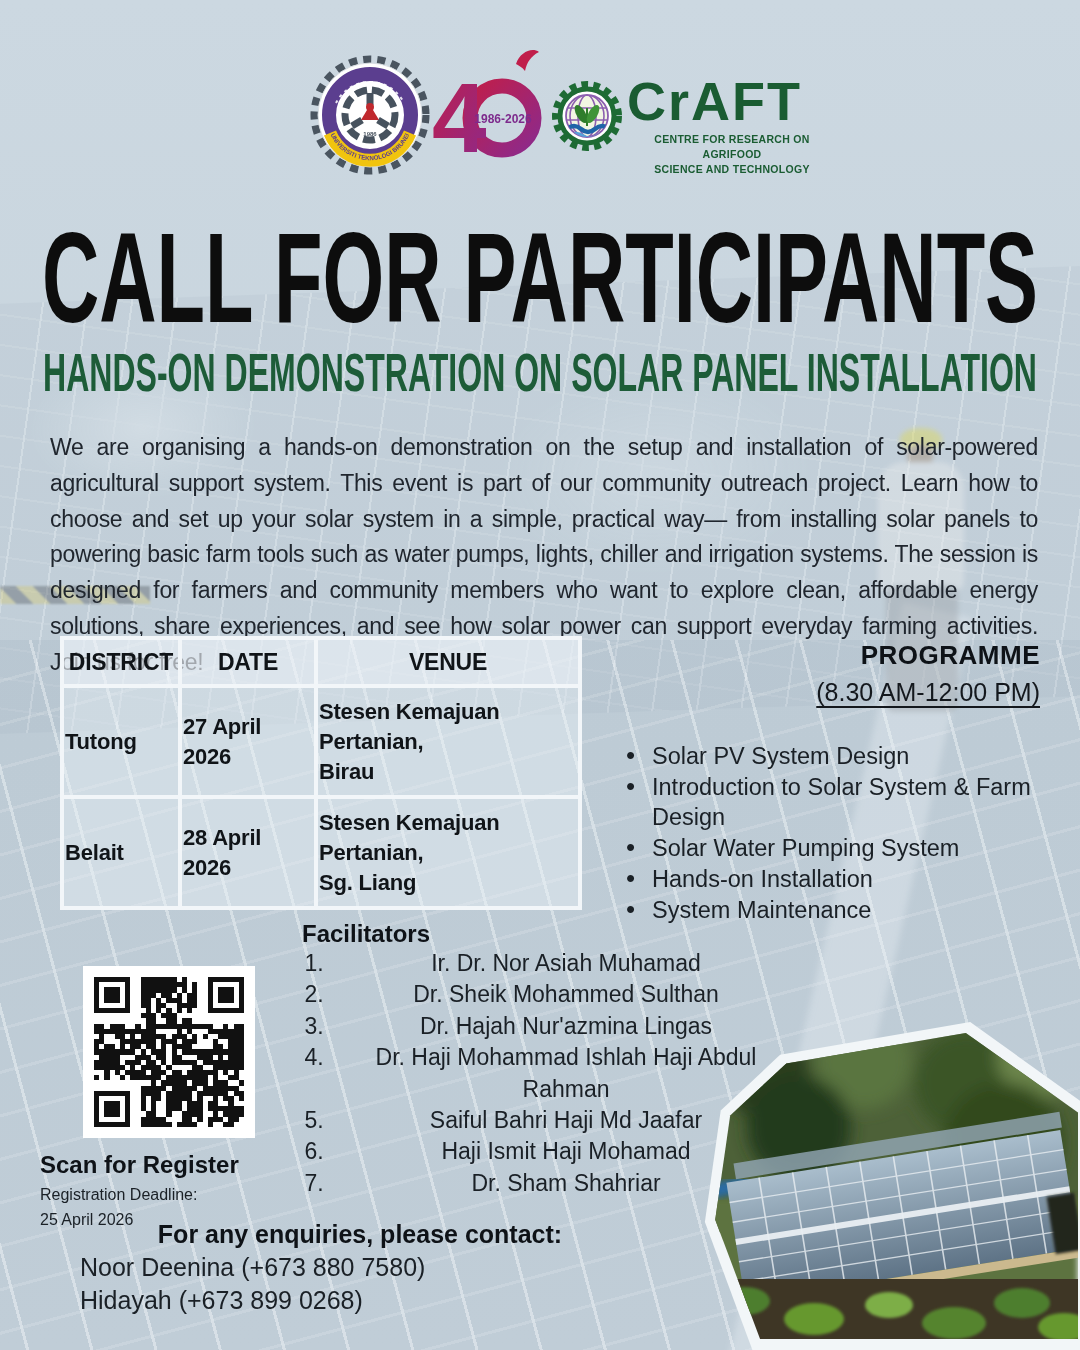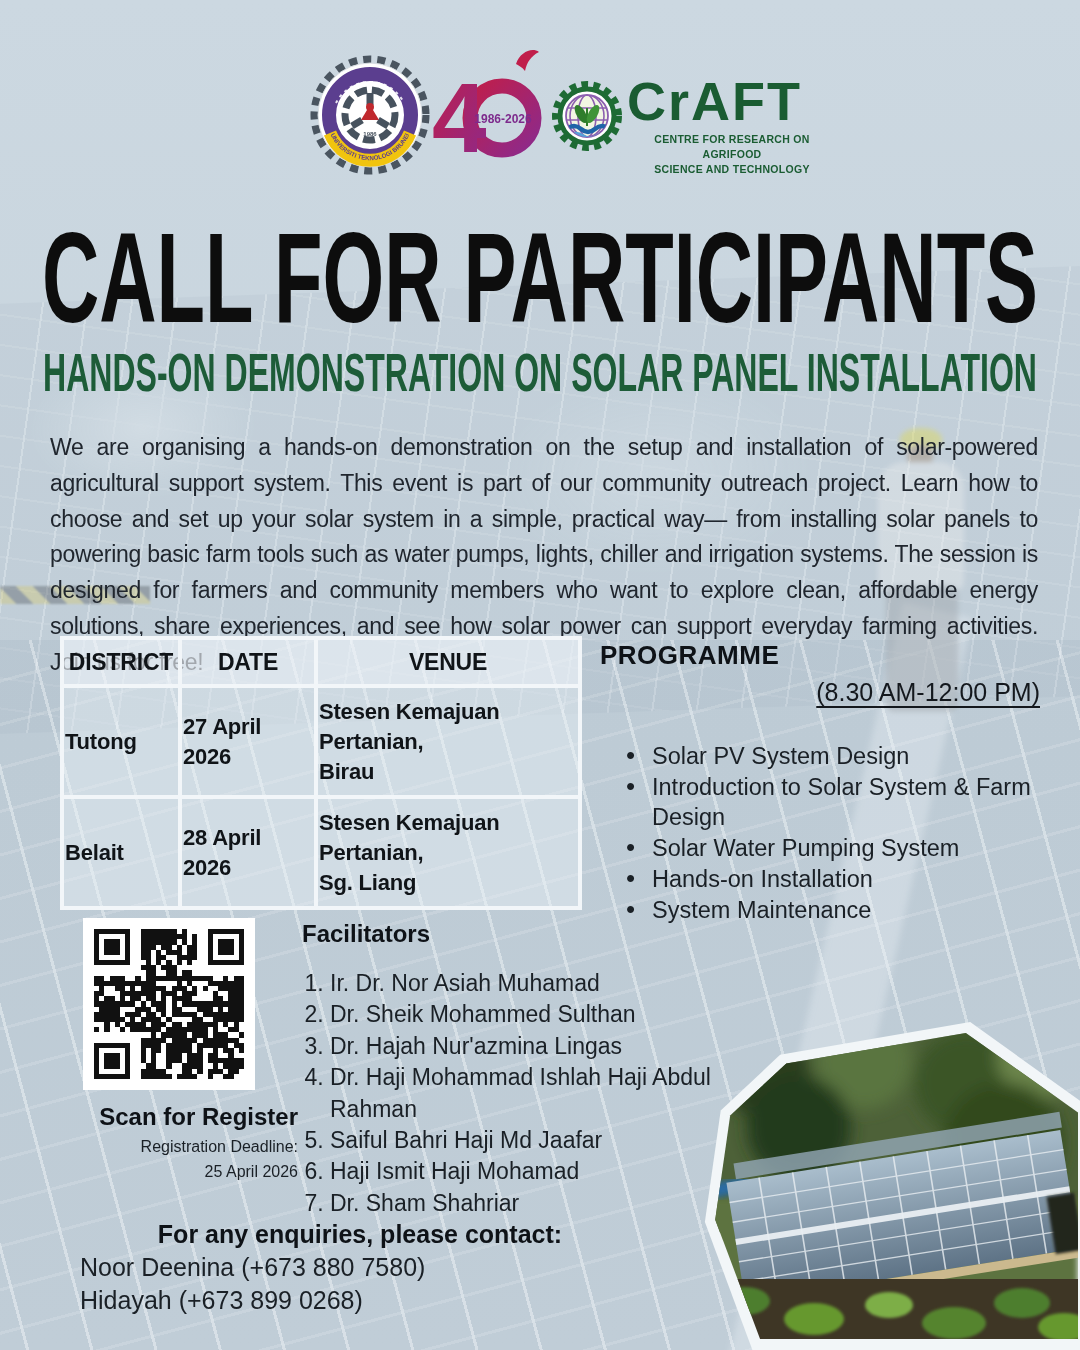--- a/index.html
+++ b/index.html
@@ -40,35 +40,35 @@
     letter-spacing:-.3px;text-align:justify;color:#20262e;}
   
   .schedule{position:absolute;left:60px;top:636px;border-collapse:collapse;}
   .schedule th,.schedule td{border:4px solid #f2f6f9;vertical-align:middle;
     font-weight:700;color:#101418;letter-spacing:-.2px;}
   .schedule th{height:42px;font-size:23px;background:rgba(242,247,251,.62);}
   .schedule td{height:105px;font-size:22px;background:rgba(238,244,249,.40);line-height:30px;}
   .col-district{width:118px;}.col-date{width:136px;}.col-venue{width:264px;}
   
   .programme{position:absolute;left:600px;top:640px;width:440px;}
-  .programme .p-head{text-align:left;font-size:26px;font-weight:700;letter-spacing:.5px;color:#0e1217;}
+  .programme .p-head{text-align:right;font-size:26px;font-weight:700;letter-spacing:.5px;color:#0e1217;}
   .programme .p-time{margin-top:7px;text-align:right;font-size:25px;font-weight:400;color:#14181d;
     text-decoration:underline;text-underline-offset:5px;text-decoration-thickness:2px;}
   .programme ul{list-style:none;margin:34px 0 0 0;padding:0 0 0 26px;}
   .programme li{position:relative;font-size:23.5px;line-height:30.7px;color:#1a2026;padding-left:26px;}
   .programme li::before{content:"•";position:absolute;left:0;top:-1px;font-size:26px;}
   
-  .reg{position:absolute;left:40px;top:918px;width:258px;text-align:right;}
+  .reg{position:absolute;left:40px;top:966px;width:258px;text-align:left;}
   .qr-box{width:172px;height:172px;margin:0 auto;background:#ffffff;display:flex;align-items:center;justify-content:center;}
   .reg .scan{margin-top:13px;font-size:24px;font-weight:700;color:#0e1217;}
   .reg .dl,.reg .dd{margin-top:7px;font-size:16px;color:#1a2026;}
   
   .facil{position:absolute;left:302px;top:920px;width:500px;}
   .facil .f-head{font-size:24px;font-weight:700;color:#0e1217;}
-  .facil ol{margin:20px 0 0 0;padding-left:28px;}
+  .facil ol{margin:0 0 0 0;padding-left:28px;text-align:center;}
   .facil li{font-size:23px;line-height:31.4px;color:#1a2026;}
   
   .contact{position:absolute;left:80px;top:1220px;width:560px;}
   .contact .c-head{font-size:25px;font-weight:700;color:#0e1217;text-align:center;}
   .contact .c-line{margin-top:4px;font-size:25px;color:#1a2026;}
   
   .photo{position:absolute;left:693px;top:1022px;width:396px;height:328px;
     clip-path:polygon(70% 0%,100% 26%,100% 100%,15% 100%,3% 61%,7% 27%,22% 10%);
     background:#f2f6f8;}
   .photo-inner{position:absolute;left:11px;top:11px;right:11px;bottom:11px;

